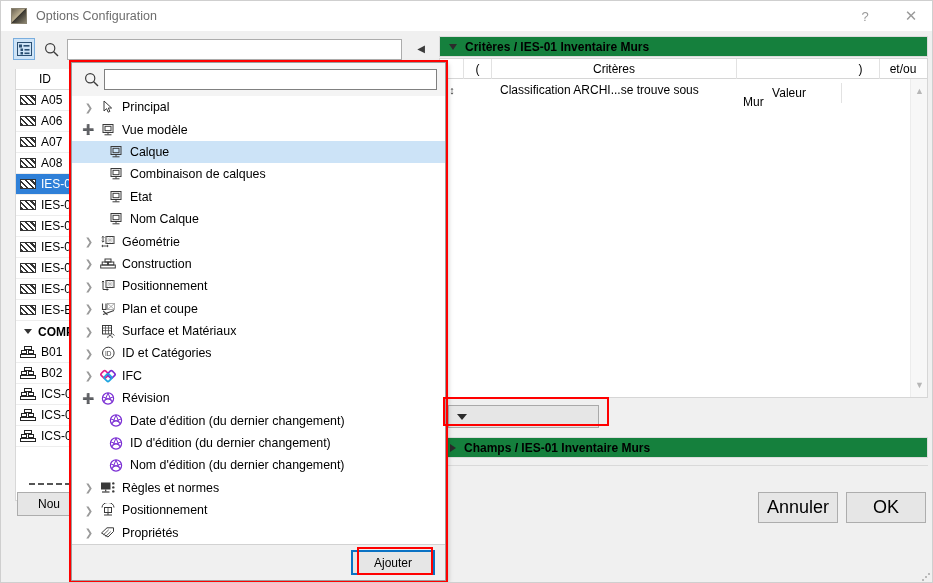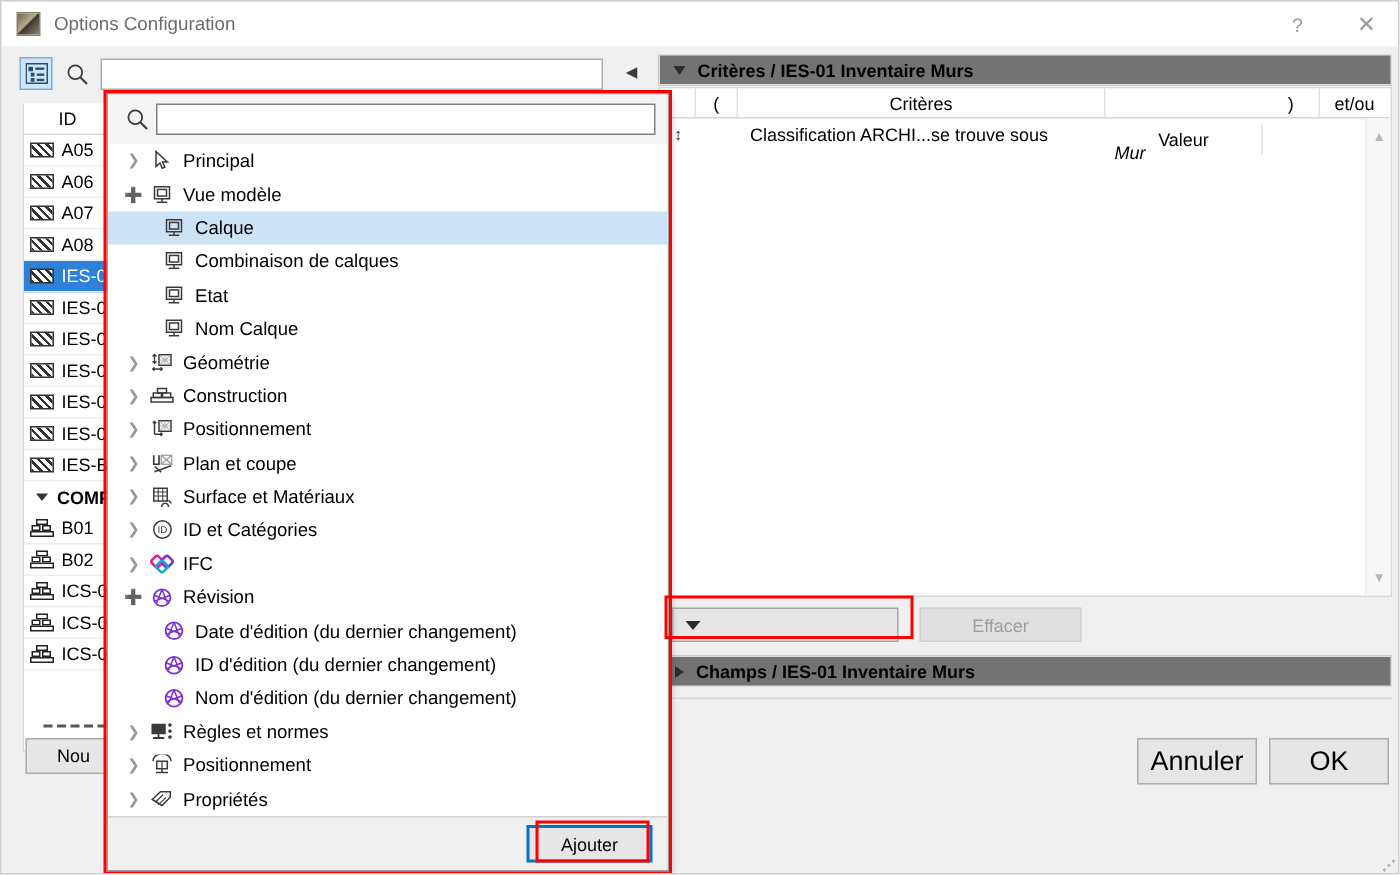--- a/index.html
+++ b/index.html
@@ -160,21 +160,21 @@
     display: flex; align-items: center; justify-content: center; font-size: 12px;
   }
 
   
   #right-pane {
     position: absolute; left: 432px; top: 30px; width: 501px; height: 553px;
     background: #f0f0f0;
   }
   .section-hdr {
     position: absolute; left: 6px; width: 489px; height: 21px;
-    background: #737373; border: 1px solid #dcdcdc;
+    background: #15803d; border: 1px solid #dcdcdc;
     display: flex; align-items: center; font-size: 12px; font-weight: bold;
   }
   #hdr-criteres { top: 5px; }
   #hdr-champs   { top: 406px; }
   .tri-down {
     width: 0; height: 0; margin-left: 9px; margin-right: 8px; flex: none;
     border-left: 4.5px solid transparent; border-right: 4.5px solid transparent;
     border-top: 6px solid #2c2c2c;
   }
   .tri-right {
@@ -197,21 +197,21 @@
   .c-grip  { width: 24px; }
   .c-open  { width: 28px; }
   .c-crit  { width: 245px; }
   .c-val   { width: 105px; margin-top: 24px; }
   .c-close { width: 38px; }
   .c-etou  { width: 46px; border-right: none !important; }
   #crit-body { position: relative; }
   .crit-row { display: flex; height: 22px; align-items: center; font-size: 12px; }
   .crit-row .c-grip { display: flex; align-items: center; justify-content: center; color: #333; font-size: 11px; }
   .crit-row .c-crit { display: flex; align-items: center; justify-content: flex-start; padding-left: 8px; }
-  .crit-row .c-val  { display: flex; align-items: center; justify-content: flex-start; padding-left: 6px; font-style: italic; }
+  .crit-row .c-val  { display: flex; align-items: center; justify-content: flex-start; padding-left: 6px; }
   #crit-scroll {
     position: absolute; right: 0; top: 20px; width: 17px; height: 318px;
     background: #f7f7f7; border-left: 1px solid #ececec;
   }
   .sb-arrow {
     position: absolute; left: 0; width: 17px; height: 16px; color: #b6b6b6;
     display: flex; align-items: center; justify-content: center; font-size: 9px;
   }
   #ajouter-criteres {
     position: absolute; left: 14px; top: 374px; width: 152px; height: 23px;
@@ -423,21 +423,20 @@
         <div class="sb-arrow" style="bottom:4px">▼</div>
       </div>
     </div>
 
     <div id="ajouter-criteres">
       <div id="ac-split">
         <span style="display:block;width:0;height:0;border-left:5px solid transparent;border-right:5px solid transparent;border-top:6px solid #2b2b2b;"></span>
       </div>
     </div>
 
-    <div id="effacer-btn">Effacer</div>
 
     <div class="section-hdr" id="hdr-champs">
       <span class="tri-right"></span>
       <span>Champs / IES-01 Inventaire Murs</span>
     </div>
 
     <div id="right-sep"></div>
 
     <div class="dlg-btn" id="btn-annuler">Annuler</div>
     <div class="dlg-btn" id="btn-ok">OK</div>

